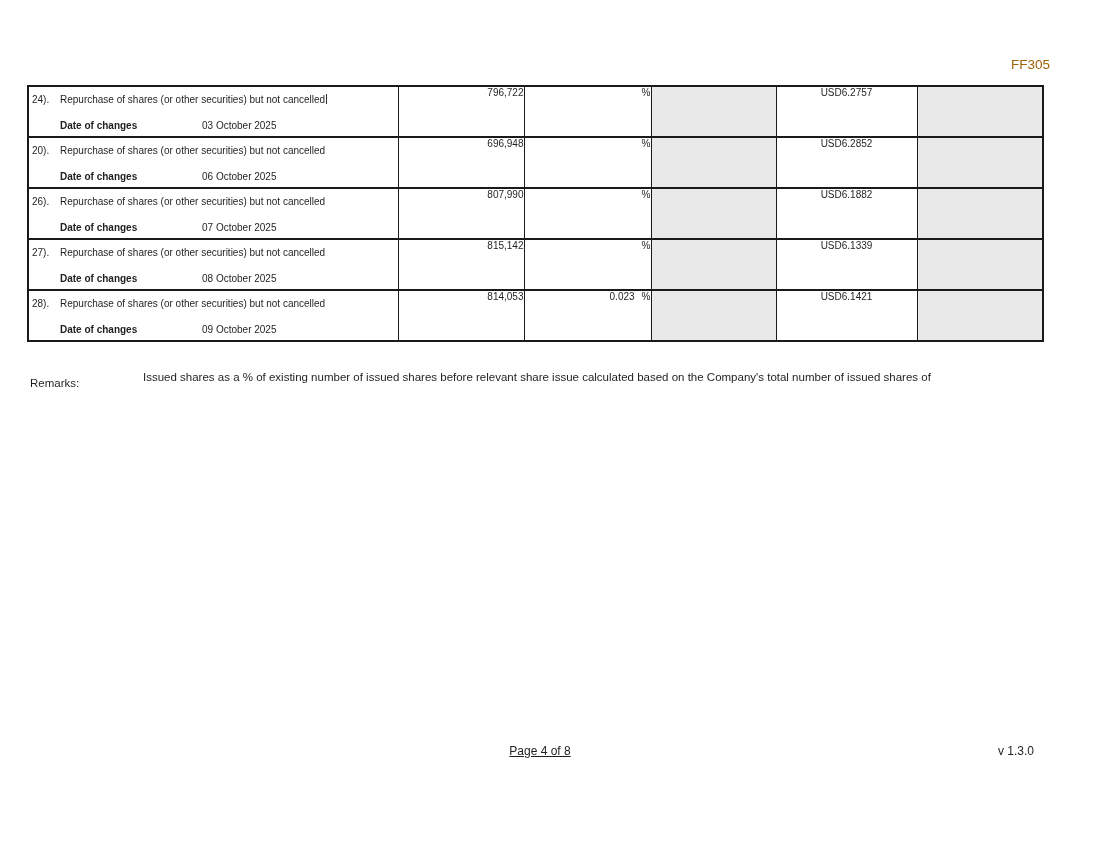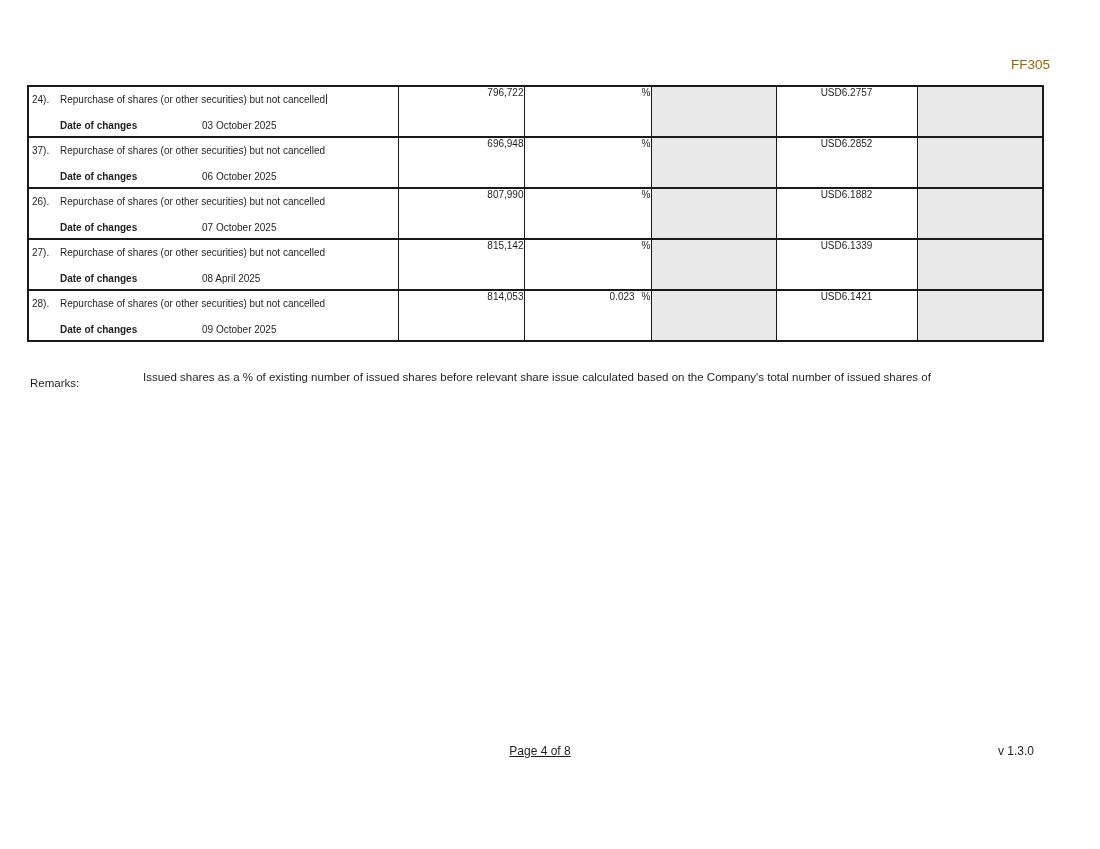--- a/index.html
+++ b/index.html
@@ -110,21 +110,21 @@
           <span class="usd-inner">
             <span>USD</span>
             <span>6.2757</span>
           </span>
         </td>
         <td class="shade-cell"></td>
       </tr>
 
       <tr>
         <td class="desc-cell">
-          <span class="row-num">37).</span>
+          <span class="row-num">20).</span>
           <span class="row-desc"><span>Repurchase of shares (or other securities) but not cancelled</span></span>
           <span class="date-label">Date of changes</span>
           <span class="date-value">06 October 2025</span>
         </td>
         <td class="num-cell">696,948</td>
         <td class="pct-cell">
           <span class="pct-inner">
             <span></span>
             <span>%</span>
           </span>
@@ -161,21 +161,21 @@
           </span>
         </td>
         <td class="shade-cell"></td>
       </tr>
 
       <tr>
         <td class="desc-cell">
           <span class="row-num">27).</span>
           <span class="row-desc"><span>Repurchase of shares (or other securities) but not cancelled</span></span>
           <span class="date-label">Date of changes</span>
-          <span class="date-value">08 April 2025</span>
+          <span class="date-value">08 October 2025</span>
         </td>
         <td class="num-cell">815,142</td>
         <td class="pct-cell">
           <span class="pct-inner">
             <span></span>
             <span>%</span>
           </span>
         </td>
         <td class="shade-cell"></td>
         <td class="usd-cell">

